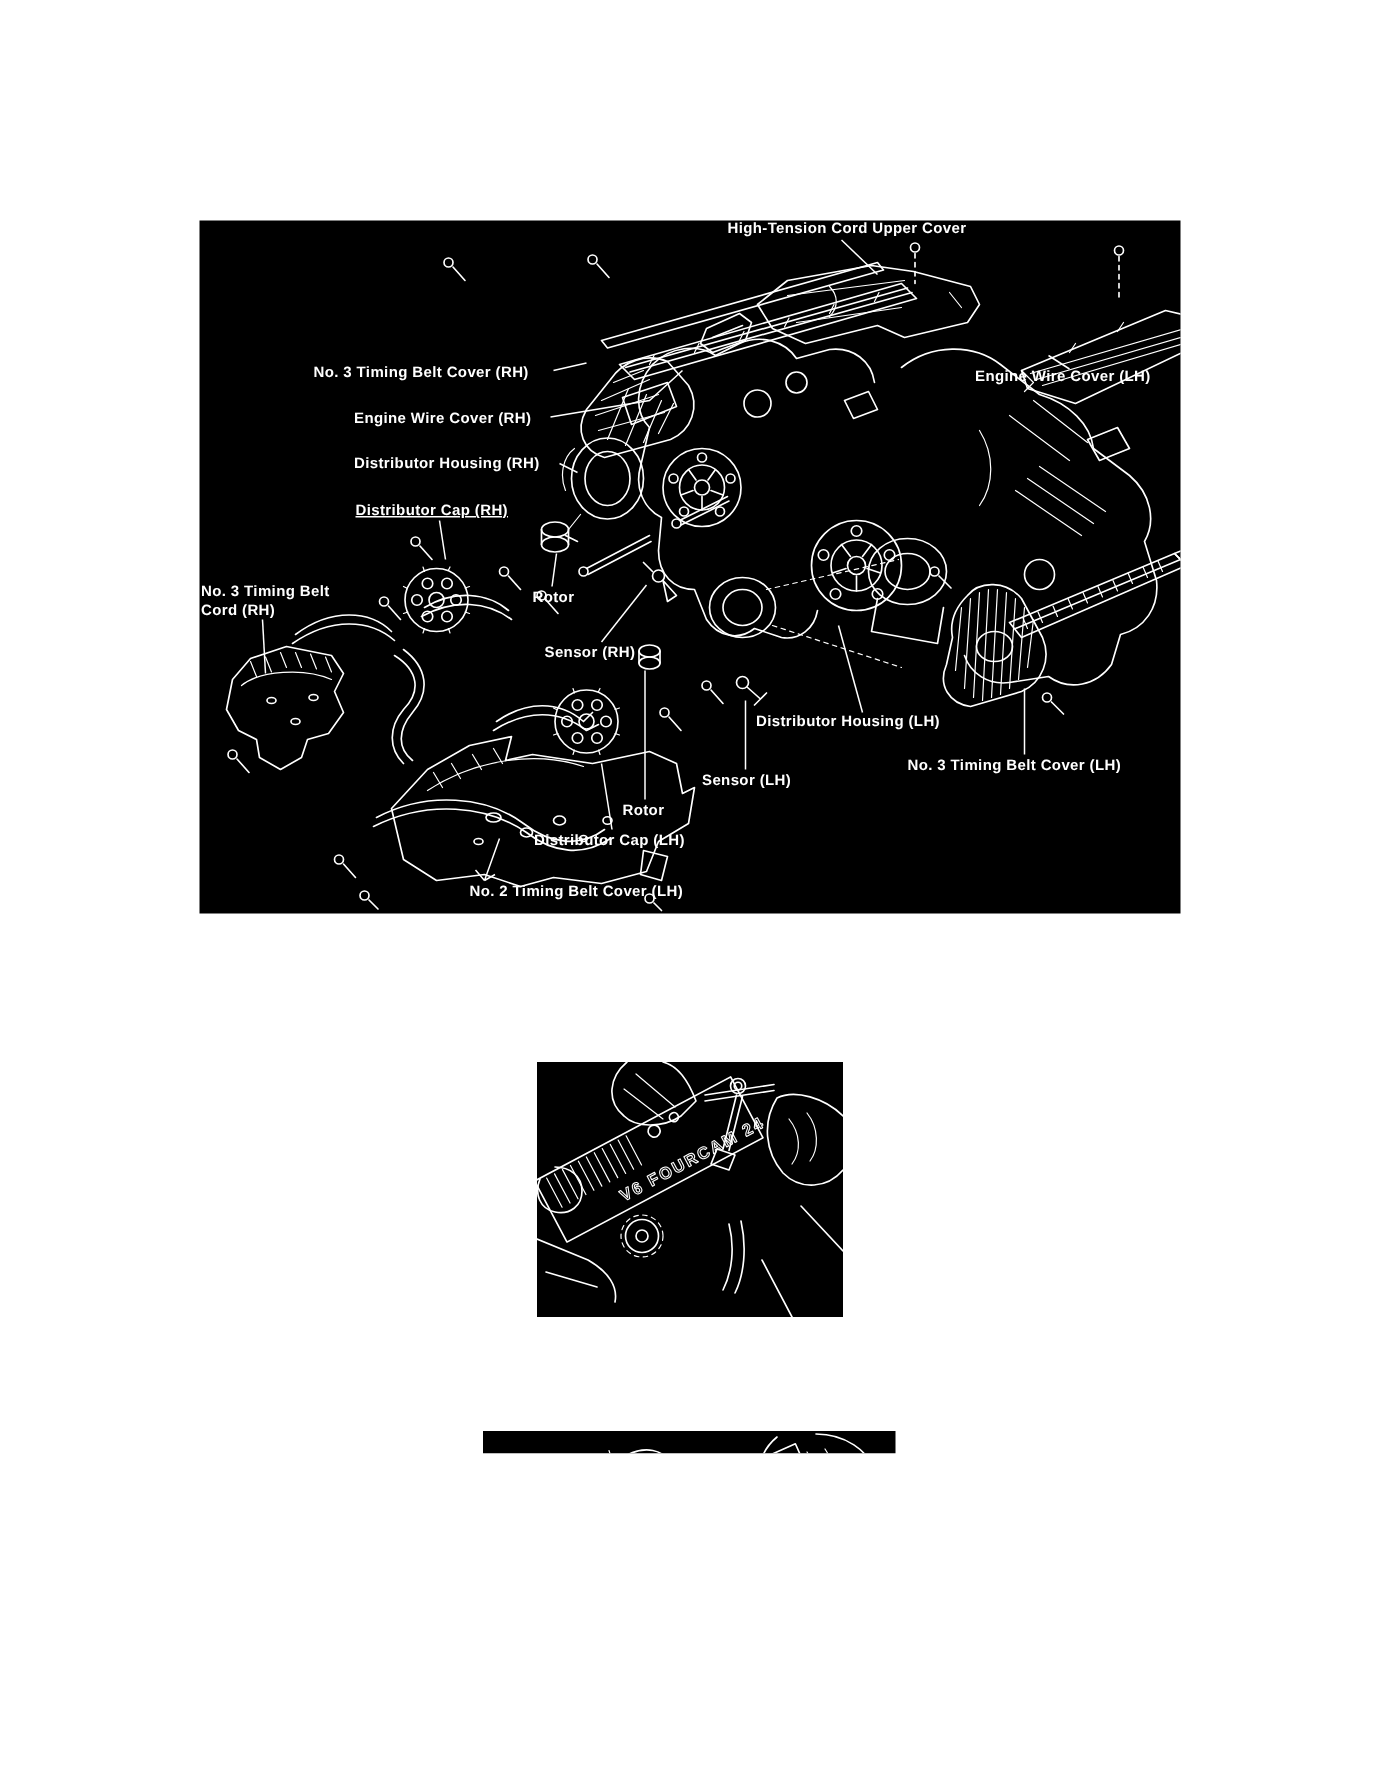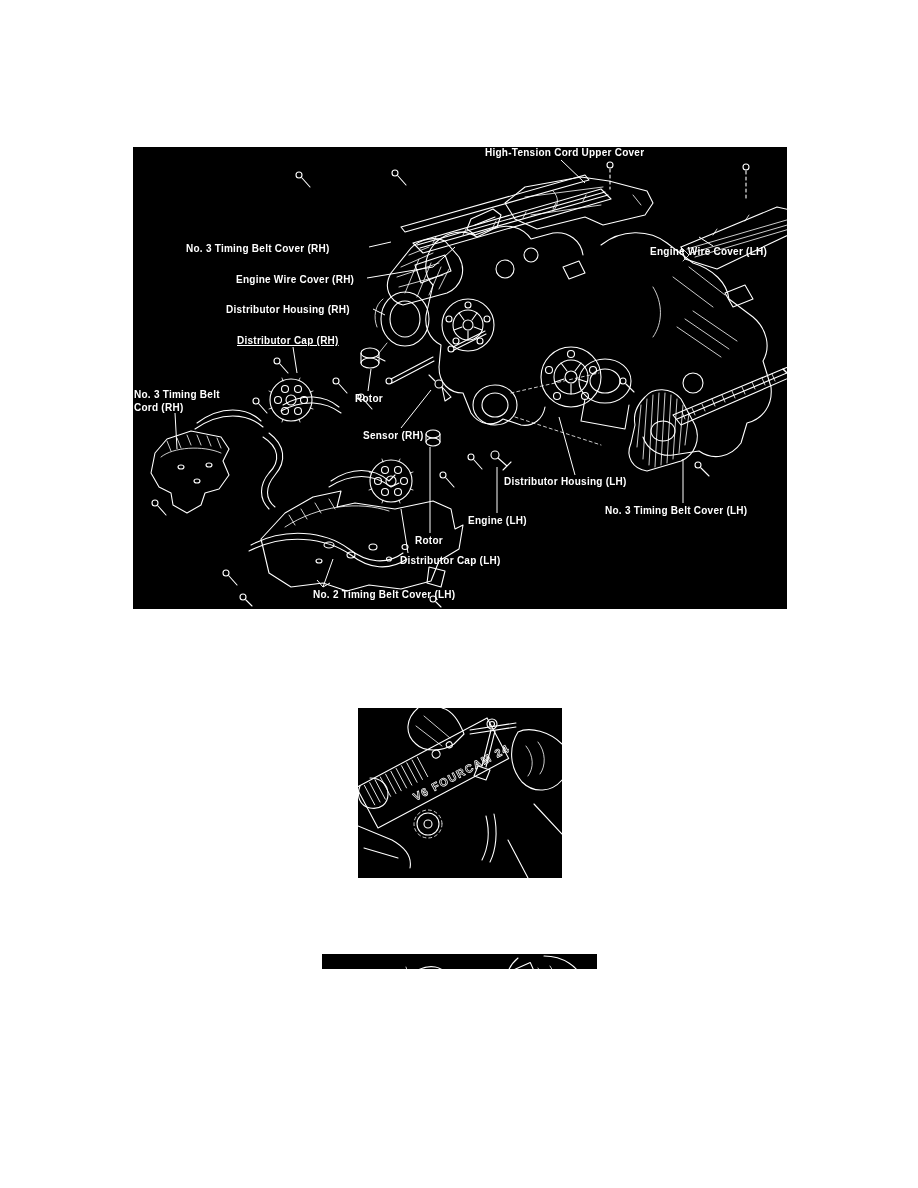--- a/index.html
+++ b/index.html
@@ -237,34 +237,34 @@
         <circle cx="565" cy="318" r="3"></circle>
           <path d="M568,321 L576,329"></path>
         <circle cx="490" cy="234" r="3"></circle>
           <path d="M493,237 L501,245"></path>
         <circle cx="300" cy="452" r="3"></circle>
           <path d="M303,455 L308,460"></path>
       </g>
     </svg>
 
     <div class="lbl" style="left:352px;top:0px;">High-Tension Cord Upper Cover</div>
-    <div class="lbl" style="left:53px;top:96px;">No. 3 Timing Belt Cover (RH)</div>
+    <div class="lbl" style="left:76px;top:96px;">No. 3 Timing Belt Cover (RH)</div>
     <div class="lbl" style="left:103px;top:127px;">Engine Wire Cover (RH)</div>
-    <div class="lbl" style="left:93px;top:157px;">Distributor Housing (RH)</div>
+    <div class="lbl" style="left:103px;top:157px;">Distributor Housing (RH)</div>
     <div class="lbl" style="left:104px;top:188px;text-decoration:underline;">Distributor Cap (RH)</div>
     <div class="lbl" style="left:1px;top:242px;">No. 3 Timing Belt</div>
     <div class="lbl" style="left:1px;top:255px;">Cord (RH)</div>
     <div class="lbl" style="left:222px;top:246px;">Rotor</div>
     <div class="lbl" style="left:230px;top:283px;">Sensor (RH)</div>
     <div class="lbl" style="left:517px;top:99px;">Engine Wire Cover (LH)</div>
     <div class="lbl" style="left:371px;top:329px;">Distributor Housing (LH)</div>
-    <div class="lbl" style="left:335px;top:368px;">Engine (LH)</div>
+    <div class="lbl" style="left:335px;top:368px;">Sensor (LH)</div>
     <div class="lbl" style="left:472px;top:358px;">No. 3 Timing Belt Cover (LH)</div>
     <div class="lbl" style="left:282px;top:388px;">Rotor</div>
-    <div class="lbl" style="left:223px;top:408px;margin-left:44px;">Distributor Cap (LH)</div>
+    <div class="lbl" style="left:223px;top:408px;">Distributor Cap (LH)</div>
     <div class="lbl" style="left:180px;top:442px;">No. 2 Timing Belt Cover (LH)</div>
   </figure>
 
   <figure class="panel" style="left:358px;top:708px;width:204px;height:170px;margin:0;">
     <svg width="204" height="170" viewBox="0 0 204 170">
       <g class="art">
         <path d="M60,0 C48,10 46,26 58,36 C66,44 84,44 96,36 L106,26 C100,10 92,2 84,0"></path>
         <path class="thin" d="M66,8 L92,30 M58,18 L84,38"></path>
       </g>
       <g class="art">

